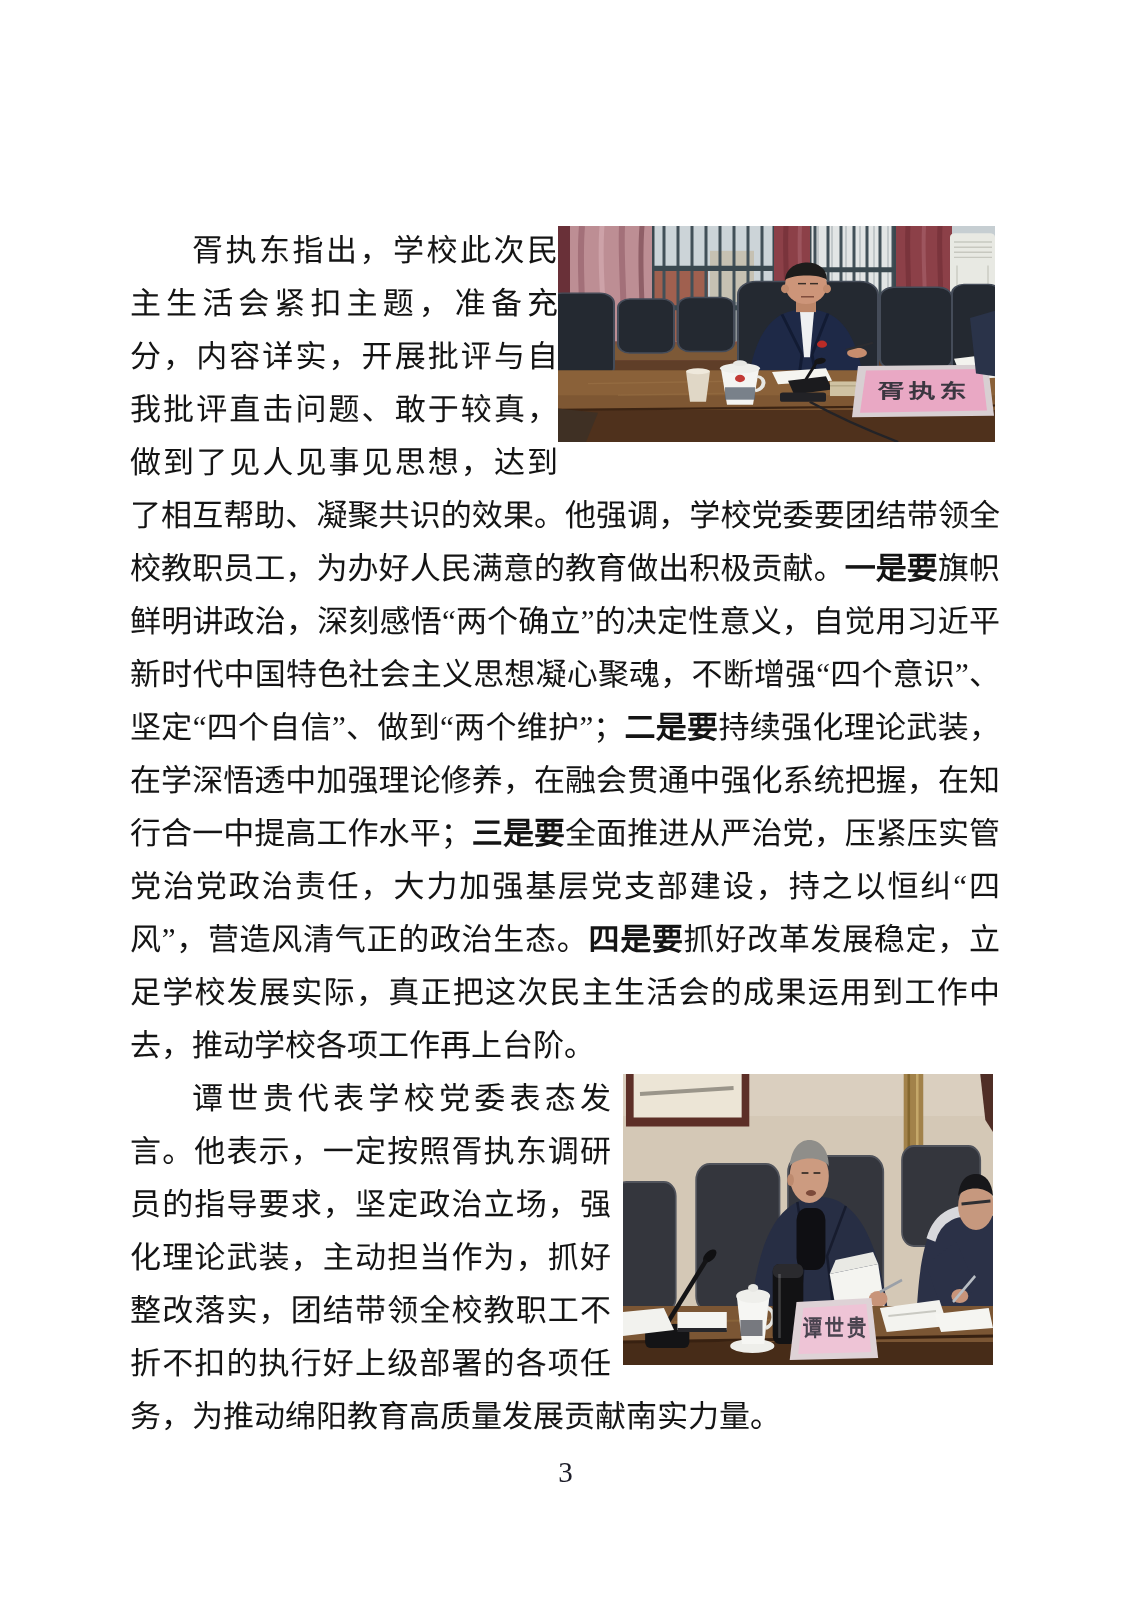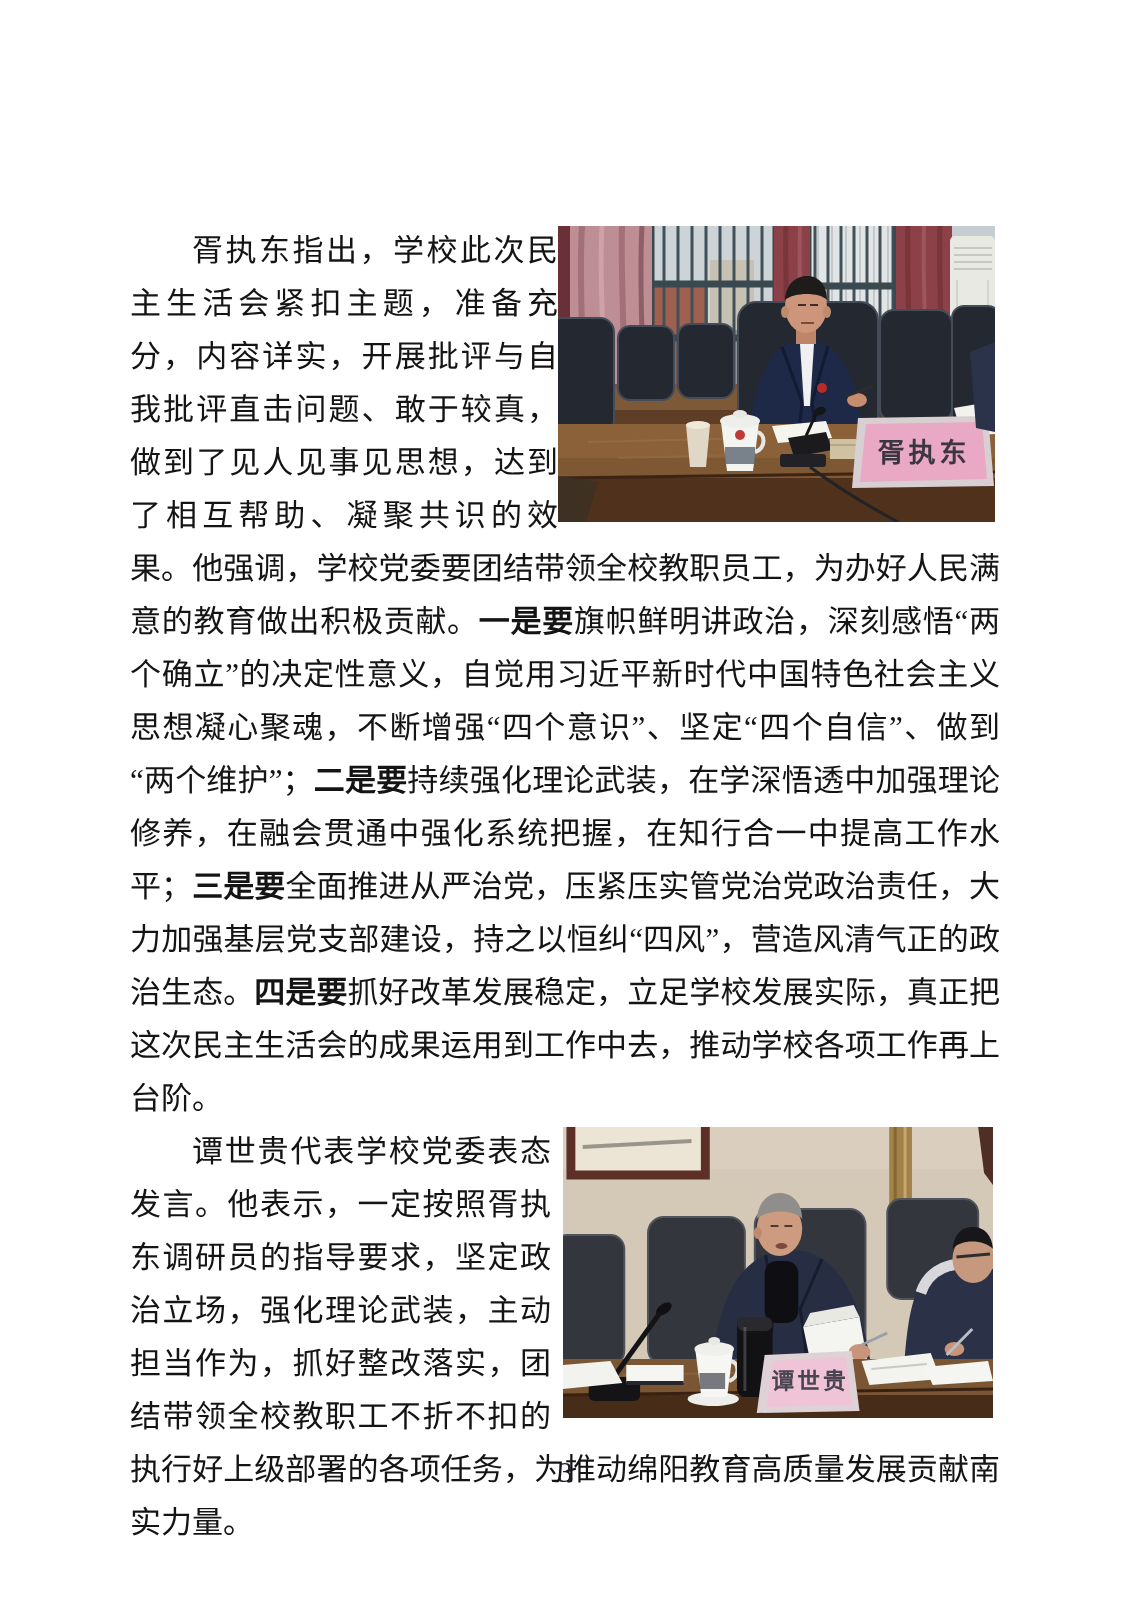--- a/index.html
+++ b/index.html
@@ -2,22 +2,22 @@
 <html lang="zh-CN"><head>
 <meta charset="utf-8">
 <style>
   html,body{margin:0;padding:0;background:#ffffff;}
   .page{position:relative;width:1131px;height:1600px;background:#ffffff;overflow:hidden;
         font-family:"Liberation Serif","DejaVu Serif",serif;color:#141414;}
   .content{position:absolute;left:130px;top:224px;width:870px;}
   .para{margin:0;font-size:31px;line-height:53px;text-align:justify;text-indent:2em;}
   .para .bold{font-weight:700;font-family:Liberation Sans, sans-serif;}
   .photo-float{float:right;display:block;}
-  .photo-1{width:437px;height:296px;margin:2px 5px 14px 0;border-radius:27px;}
-  .photo-2{width:430px;height:291px;margin:2px 7px 16px 12px;}
+  .photo-1{width:437px;height:216px;margin:2px 5px 14px 0;border-radius:27px;}
+  .photo-2{width:370px;height:291px;margin:2px 7px 16px 12px;}
   .photo-float svg{display:block;width:100%;height:100%;}
   .photo-float text{font-family:"Liberation Serif","DejaVu Serif",serif;font-weight:700;}
   .page-number{position:absolute;left:0;right:0;top:1456px;text-align:center;font-size:29px;color:#1c1c28;}
 </style>
 </head>
 <body>
 
 <div class="page">
   <main class="content">
 

